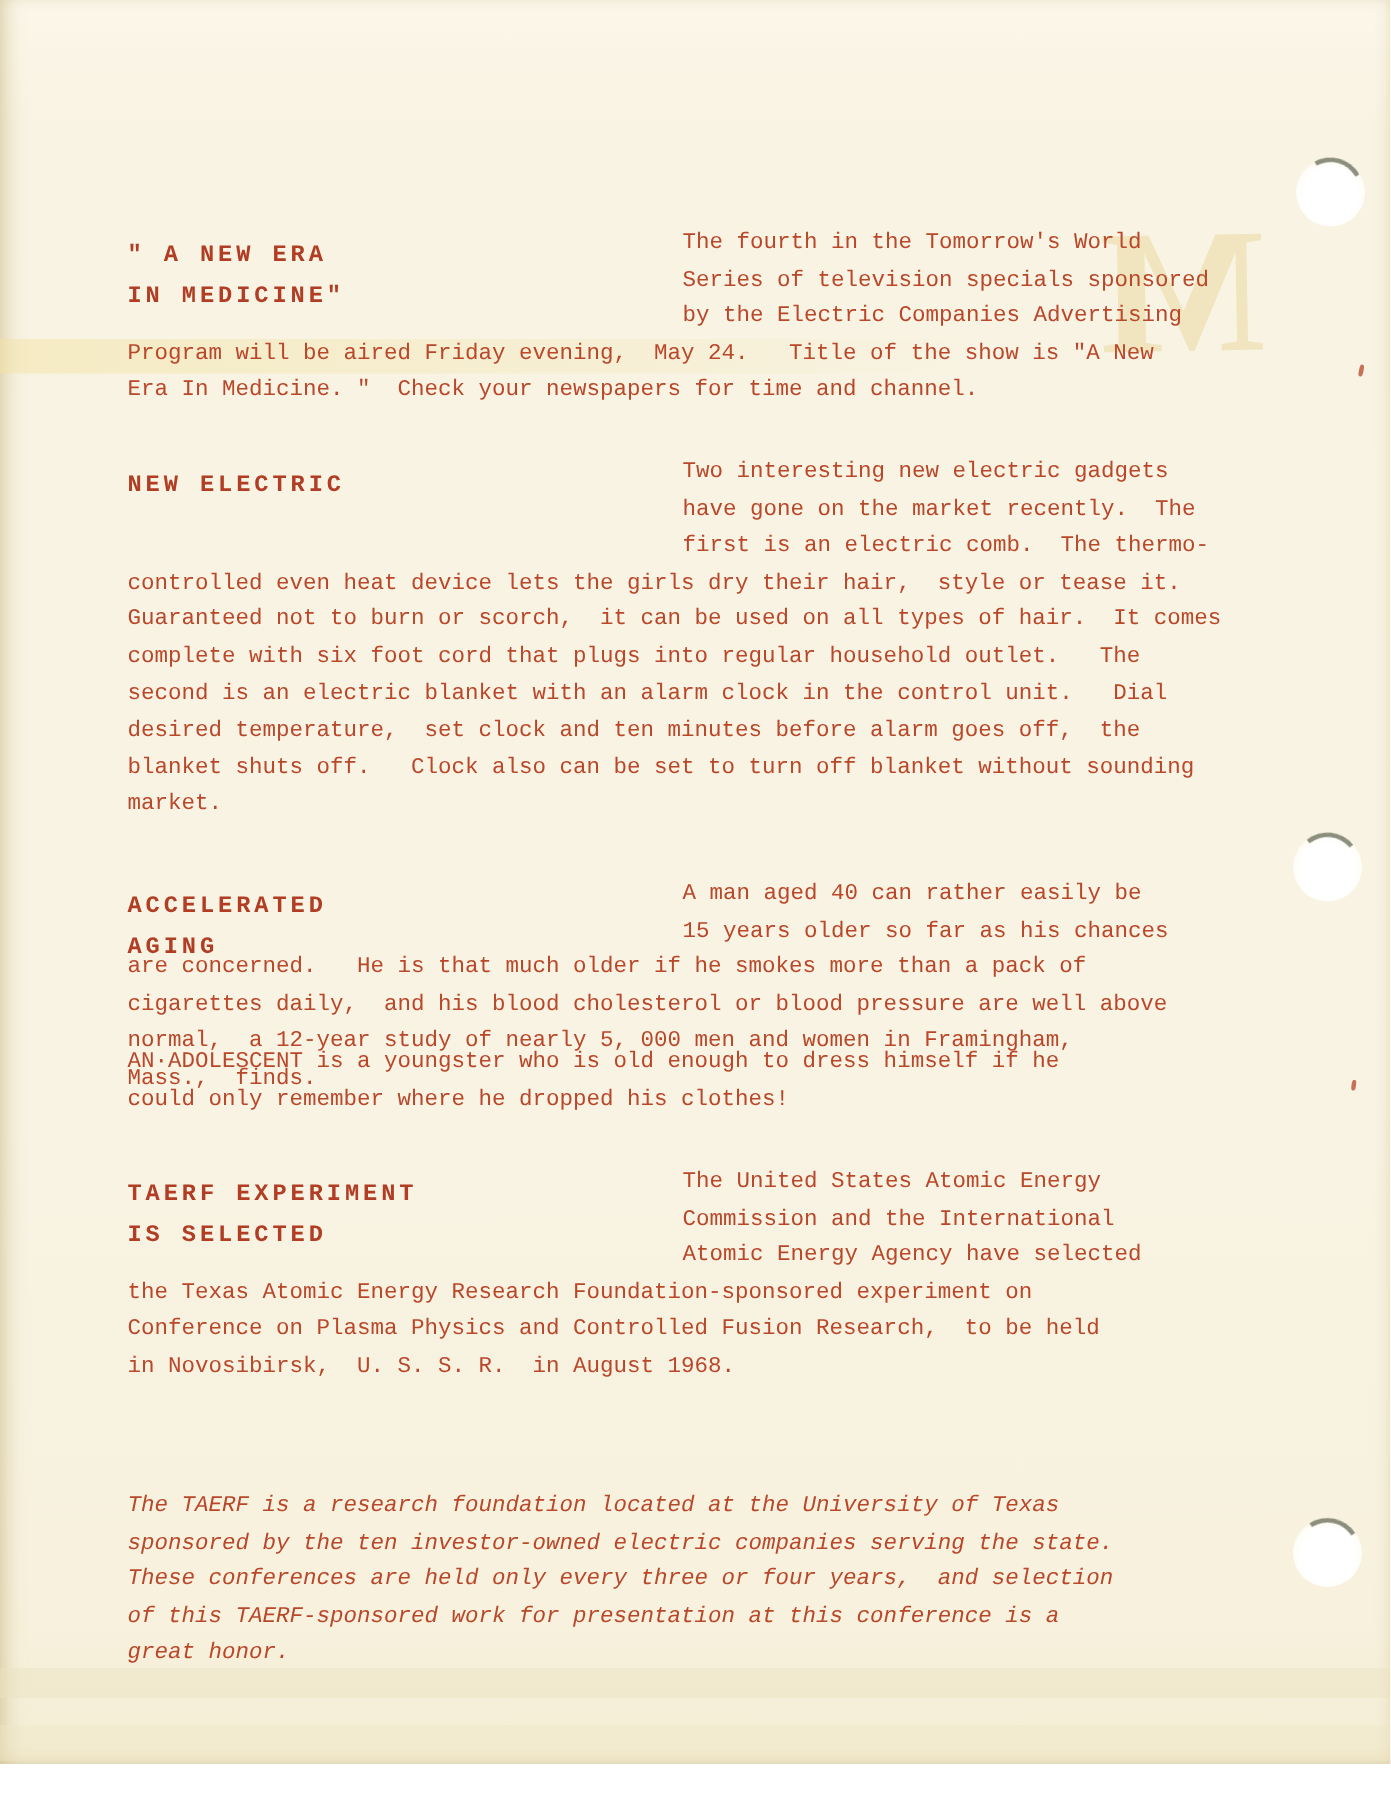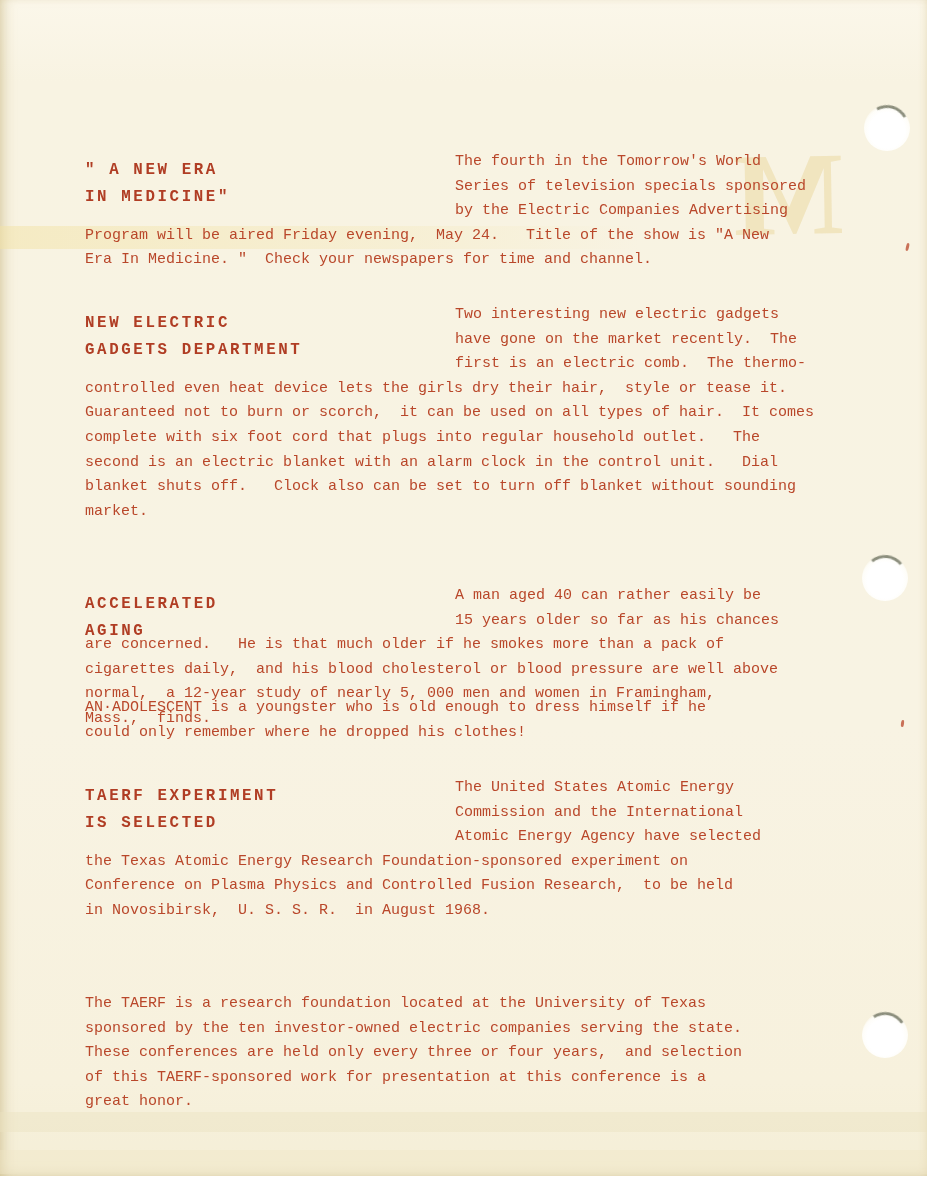--- a/index.html
+++ b/index.html
@@ -85,29 +85,30 @@
     <div class="lines">
           <div class="line indent">The fourth in the Tomorrow's World</div>
           <div class="line indent">Series of television specials sponsored</div>
           <div class="line indent">by the Electric Companies Advertising</div>
           <div class="line">Program will be aired Friday evening,  May 24.   Title of the show is "A New</div>
           <div class="line">Era In Medicine. "  Check your newspapers for time and channel.</div>
         </div>
   </section>
 
   <section class="section" style="top: 303px;">
-    <div class="heading"><div class="hline">NEW ELECTRIC</div><div class="hline">GADGETS DEPARTMENT</div></div>
+    <div class="heading"><div class="hline">NEW ELECTRIC</div></div>
     <div class="lines">
           <div class="line indent">Two interesting new electric gadgets</div>
           <div class="line indent">have gone on the market recently.  The</div>
           <div class="line indent">first is an electric comb.  The thermo-</div>
           <div class="line">controlled even heat device lets the girls dry their hair,  style or tease it.</div>
           <div class="line">Guaranteed not to burn or scorch,  it can be used on all types of hair.  It comes</div>
           <div class="line">complete with six foot cord that plugs into regular household outlet.   The</div>
           <div class="line">second is an electric blanket with an alarm clock in the control unit.   Dial</div>
+          <div class="line">desired temperature,  set clock and ten minutes before alarm goes off,  the</div>
           <div class="line">blanket shuts off.   Clock also can be set to turn off blanket without sounding</div>
           <div class="line">market.</div>
         </div>
   </section>
 
   <section class="section" style="top: 584px;">
     <div class="heading"><div class="hline">ACCELERATED</div><div class="hline">AGING</div></div>
     <div class="lines">
           <div class="line indent">A man aged 40 can rather easily be</div>
           <div class="line indent">15 years older so far as his chances</div>
@@ -131,21 +132,21 @@
     <div class="lines">
           <div class="line indent">The United States Atomic Energy</div>
           <div class="line indent">Commission and the International</div>
           <div class="line indent">Atomic Energy Agency have selected</div>
           <div class="line">the Texas Atomic Energy Research Foundation-sponsored experiment on</div>
           <div class="line">Conference on Plasma Physics and Controlled Fusion Research,  to be held</div>
           <div class="line">in Novosibirsk,  U. S. S. R.  in August 1968.</div>
         </div>
   </section>
 
-  <section class="section" style="top: 992px;">
+  <section class="section" style="top: 992px; font-style: italic;">
 
     <div class="lines">
           <div class="line">The TAERF is a research foundation located at the University of Texas</div>
           <div class="line">sponsored by the ten investor-owned electric companies serving the state.</div>
           <div class="line">These conferences are held only every three or four years,  and selection</div>
           <div class="line">of this TAERF-sponsored work for presentation at this conference is a</div>
           <div class="line">great honor.</div>
         </div>
   </section>
 </div>

